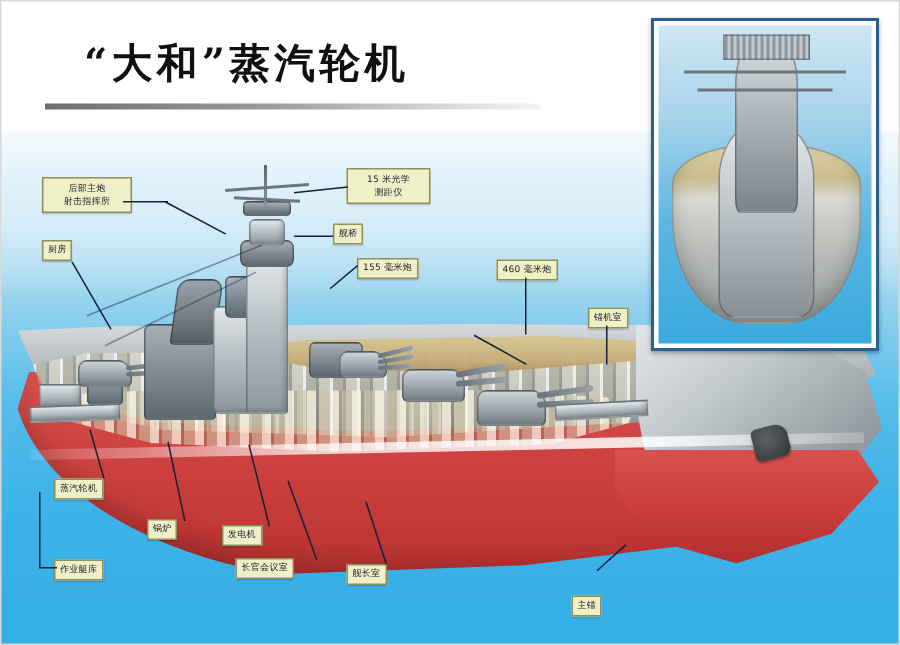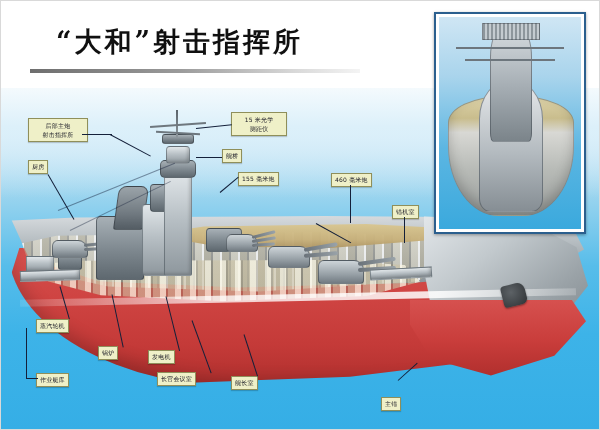--- a/index.html
+++ b/index.html
@@ -204,21 +204,21 @@
 
   
   .frame{position:absolute;left:0;top:0;width:600px;height:430px;border:1px solid #d9d9d9;box-sizing:border-box;pointer-events:none;}
 </style>
 </head>
 <body>
 
 <div id="page">
 
   <div class="title-block">
-    <div class="title-text">“大和”射击指挥所</div>
+    <div class="title-text">“大和”蒸汽轮机</div>
     <div class="title-rule"></div>
   </div>
 
   <div class="scene">
     <div class="sea-fade"></div>
 
     <div class="ship">
 
       <div class="hull-red"></div>
       <div class="hull-gray"></div>

